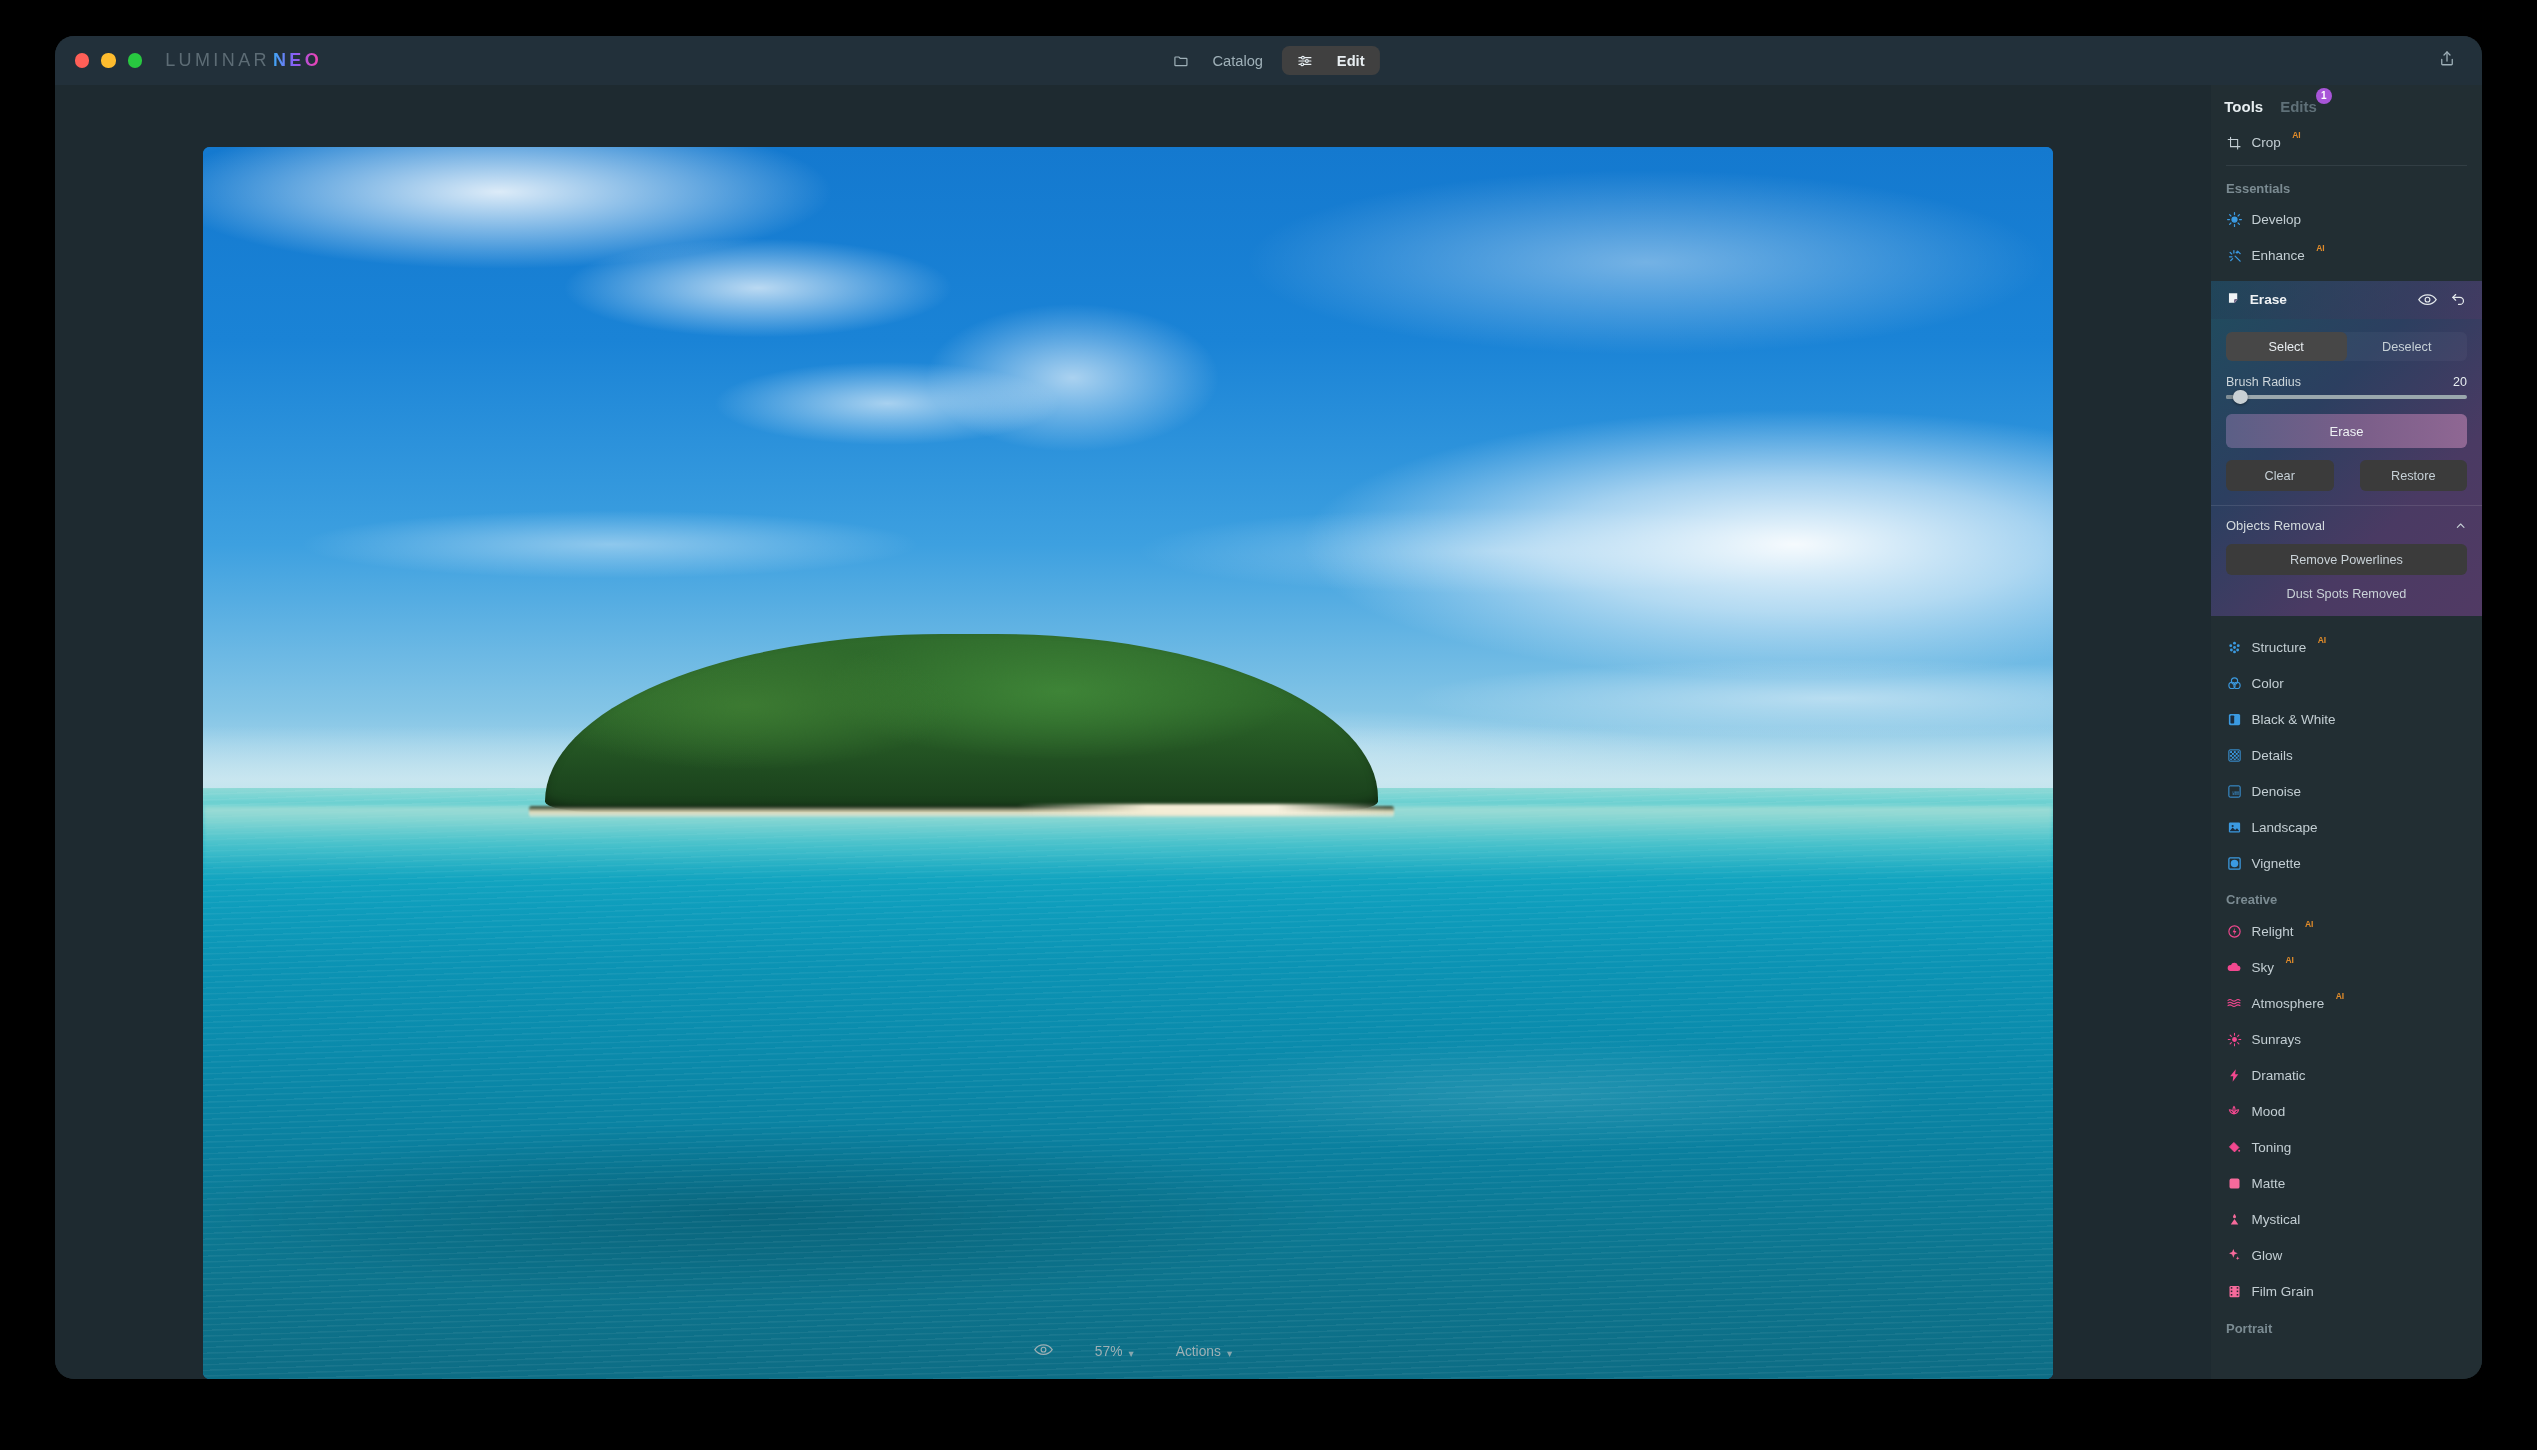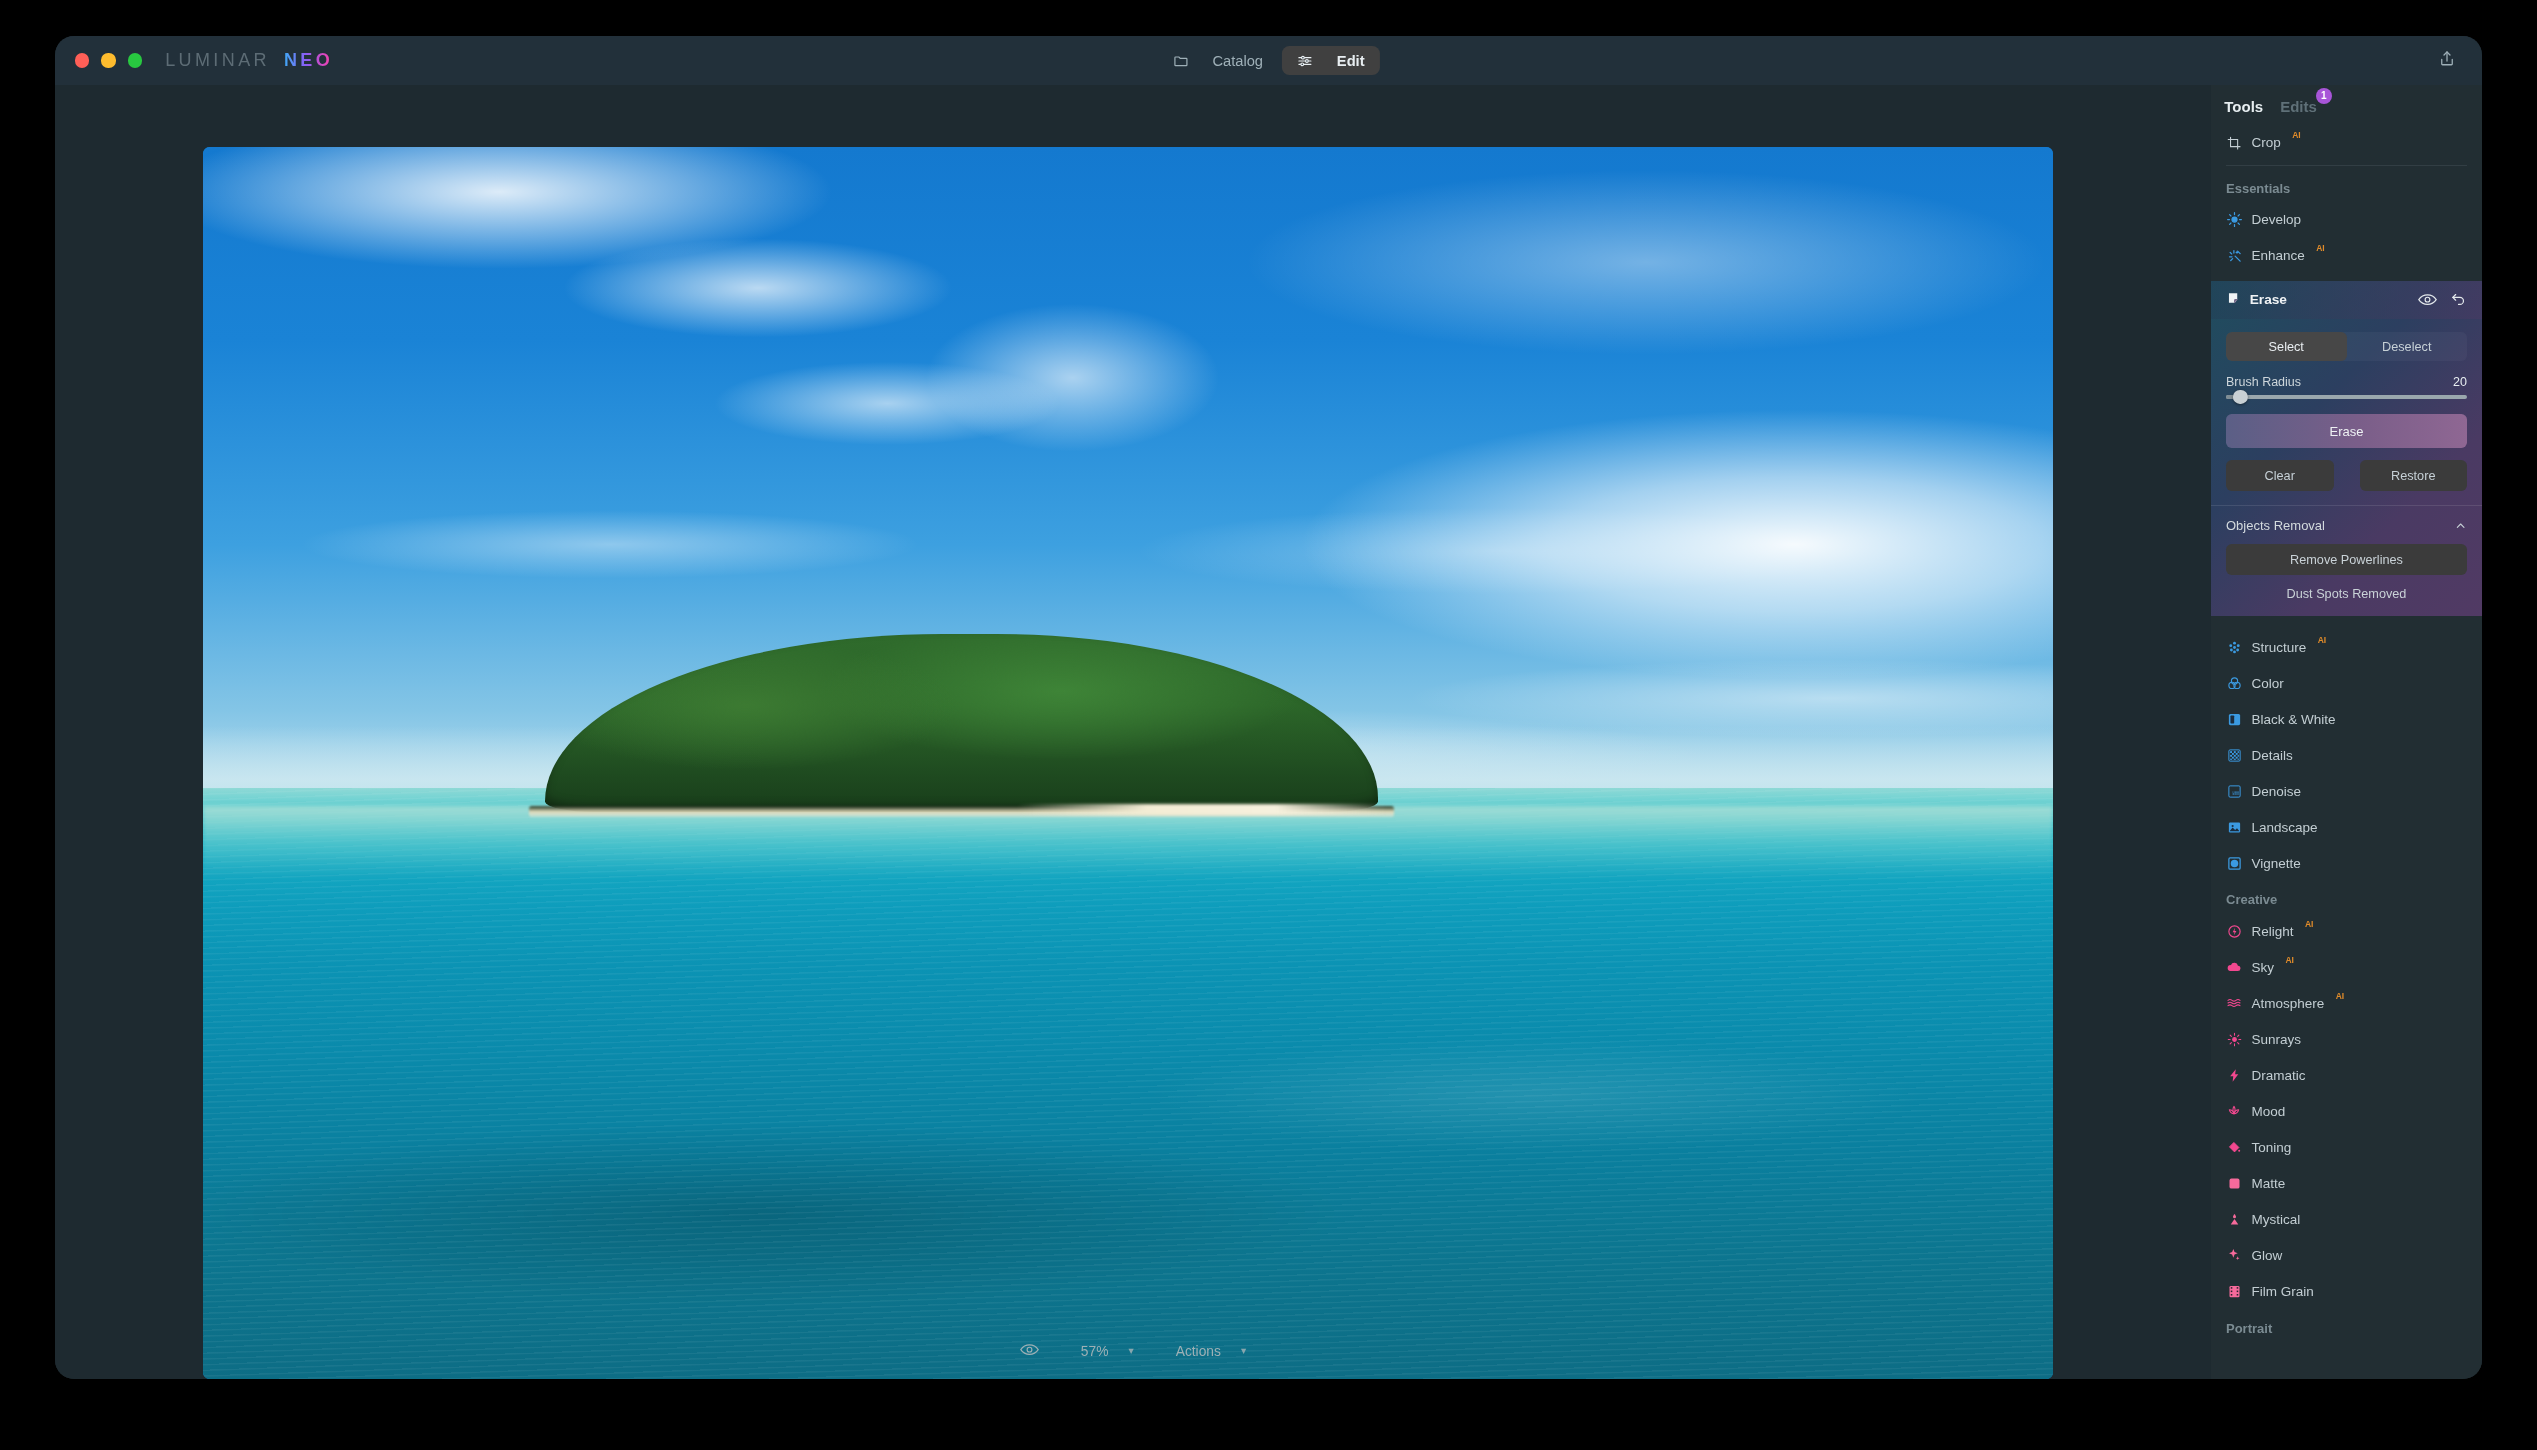--- a/index.html
+++ b/index.html
@@ -45,21 +45,21 @@
   .dot.red    { background: #ff5f57; }
   .dot.yellow { background: #febc2e; }
   .dot.green  { background: #28c840; }
 
   .brand {
     margin-left: 23px;
     font-size: 18px;
     letter-spacing: 3.4px;
     font-weight: 400;
     display: flex;
-    gap: 14px;
+    gap: 3px;
     align-items: baseline;
   }
   .brand .luminar { color: #5d6c75; }
   .brand .neo {
     background: linear-gradient(90deg,#3fa9f5 0%,#8b5cf6 45%,#ff3ea5 100%);
     -webkit-background-clip: text;
     background-clip: text;
     color: transparent;
     font-weight: 700;
   }
@@ -200,21 +200,21 @@
   .canvas-bottom {
     position: absolute;
     left: 0; right: 0; bottom: 0;
     height: 55px;
     display: flex;
     align-items: center;
     justify-content: center;
     gap: 42px;
   }
   .cb-item {
-    display: flex; align-items: flex-start; gap: 20px;
+    display: flex; align-items: flex-end; gap: 6px;
     color: #9db0b5; font-size: 13.8px; cursor: pointer;
   }
   .caret { font-size: 10.4px; opacity: .85; }
 
   
   .right-panel {
     flex: 0 0 271px;
     width: 271px;
     background: #222e33;
     position: relative;

